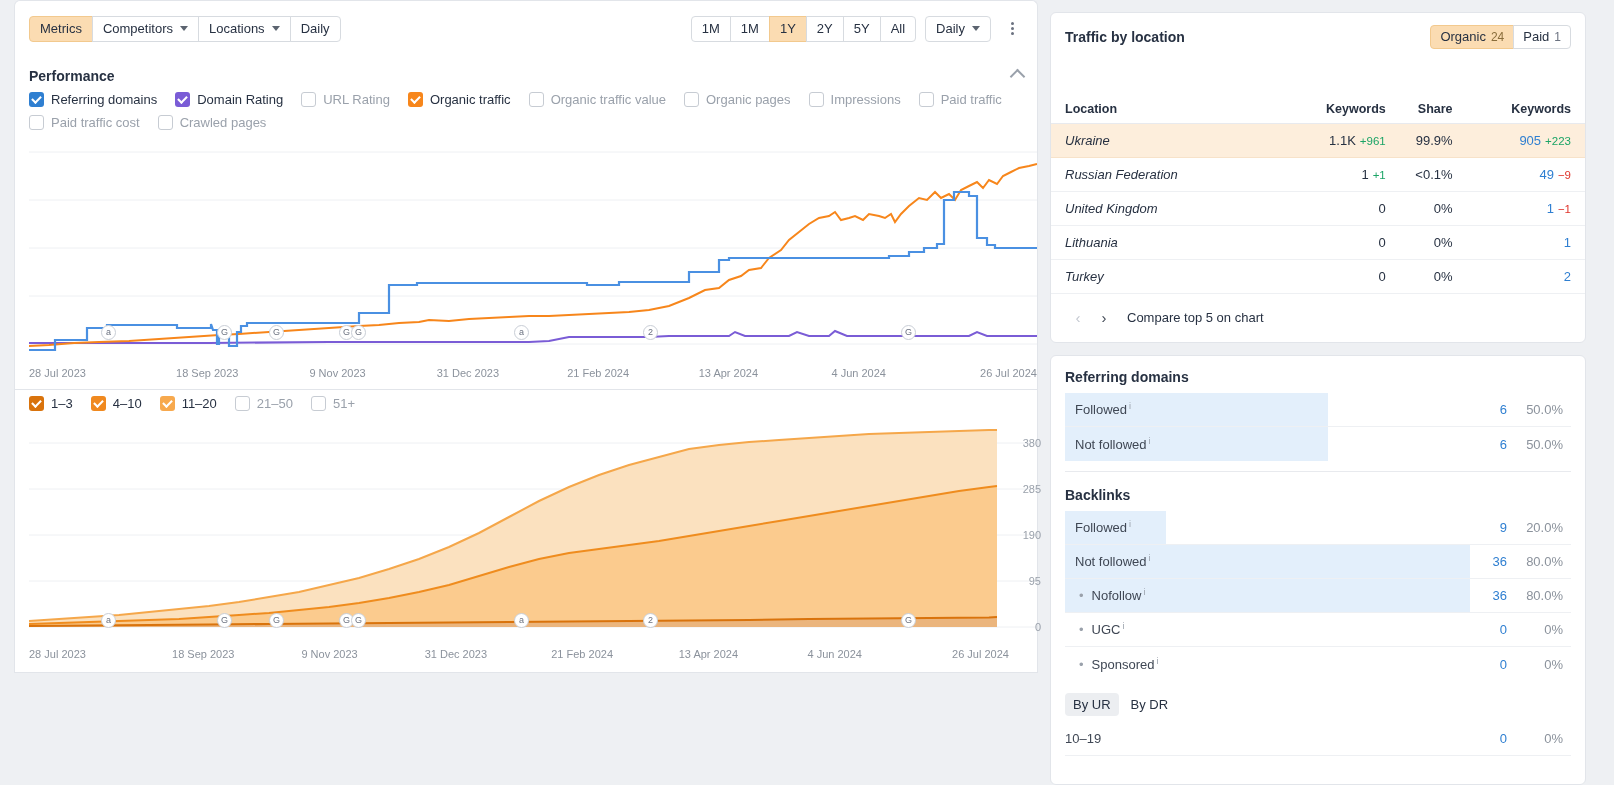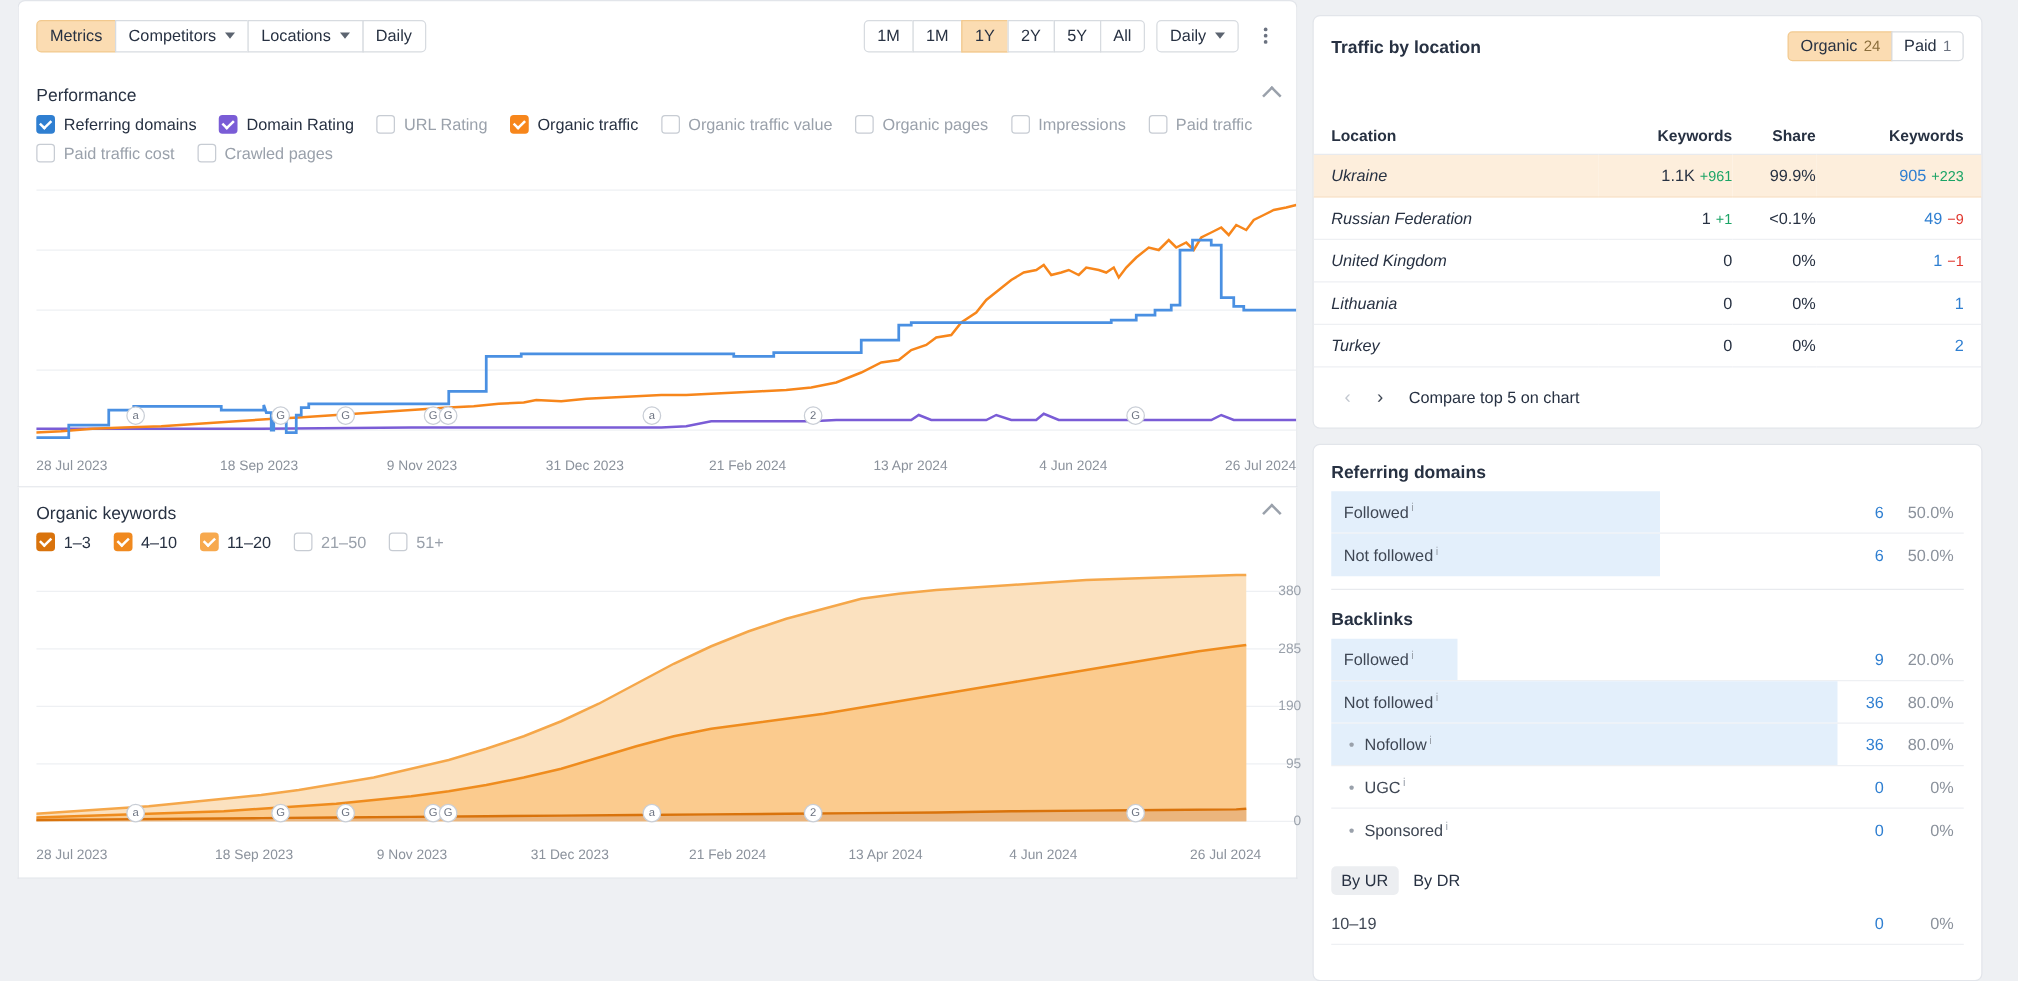--- a/index.html
+++ b/index.html
@@ -60,21 +60,21 @@
     display: flex; flex-direction: column; align-items: center; justify-content: center; gap: 2px;
     cursor: pointer;
   }
   .kebab i { width: 3px; height: 3px; border-radius: 50%; background: #6b7280; display: block; }
 
   
   .sec-head {
     display: flex; align-items: center;
     padding: 12px 14px 2px 14px;
   }
-  .sec-title { font-size: 14px; font-weight: normal; color: #273142; }
+  .sec-title { font-size: 14px; font-weight: bold; color: #273142; }
   .chevron {
     margin-left: auto;
     width: 11px; height: 11px;
     border-left: 2px solid #9aa1ab;
     border-top: 2px solid #9aa1ab;
     transform: rotate(45deg);
     cursor: pointer;
   }
 
   
@@ -378,24 +378,20 @@
           <span>21 Feb 2024</span>
           <span>13 Apr 2024</span>
           <span>4 Jun 2024</span>
           <span>26 Jul 2024</span>
         </div>
       </div>
       <div style="height:10px"></div>
     </div>
 
     <div class="card" style="border-radius:0;border-top:none;">
-      <div class="sec-head">
-        <div class="sec-title">Organic keywords</div>
-        <div class="chevron"></div>
-      </div>
 
       <div class="cbrow">
         <div class="cb">
           <span class="box on" style="background:#d9730c"></span>
           <span class="lbl">1–3</span>
         </div>
         <div class="cb">
           <span class="box on" style="background:#f0891f"></span>
           <span class="lbl">4–10</span>
         </div>

